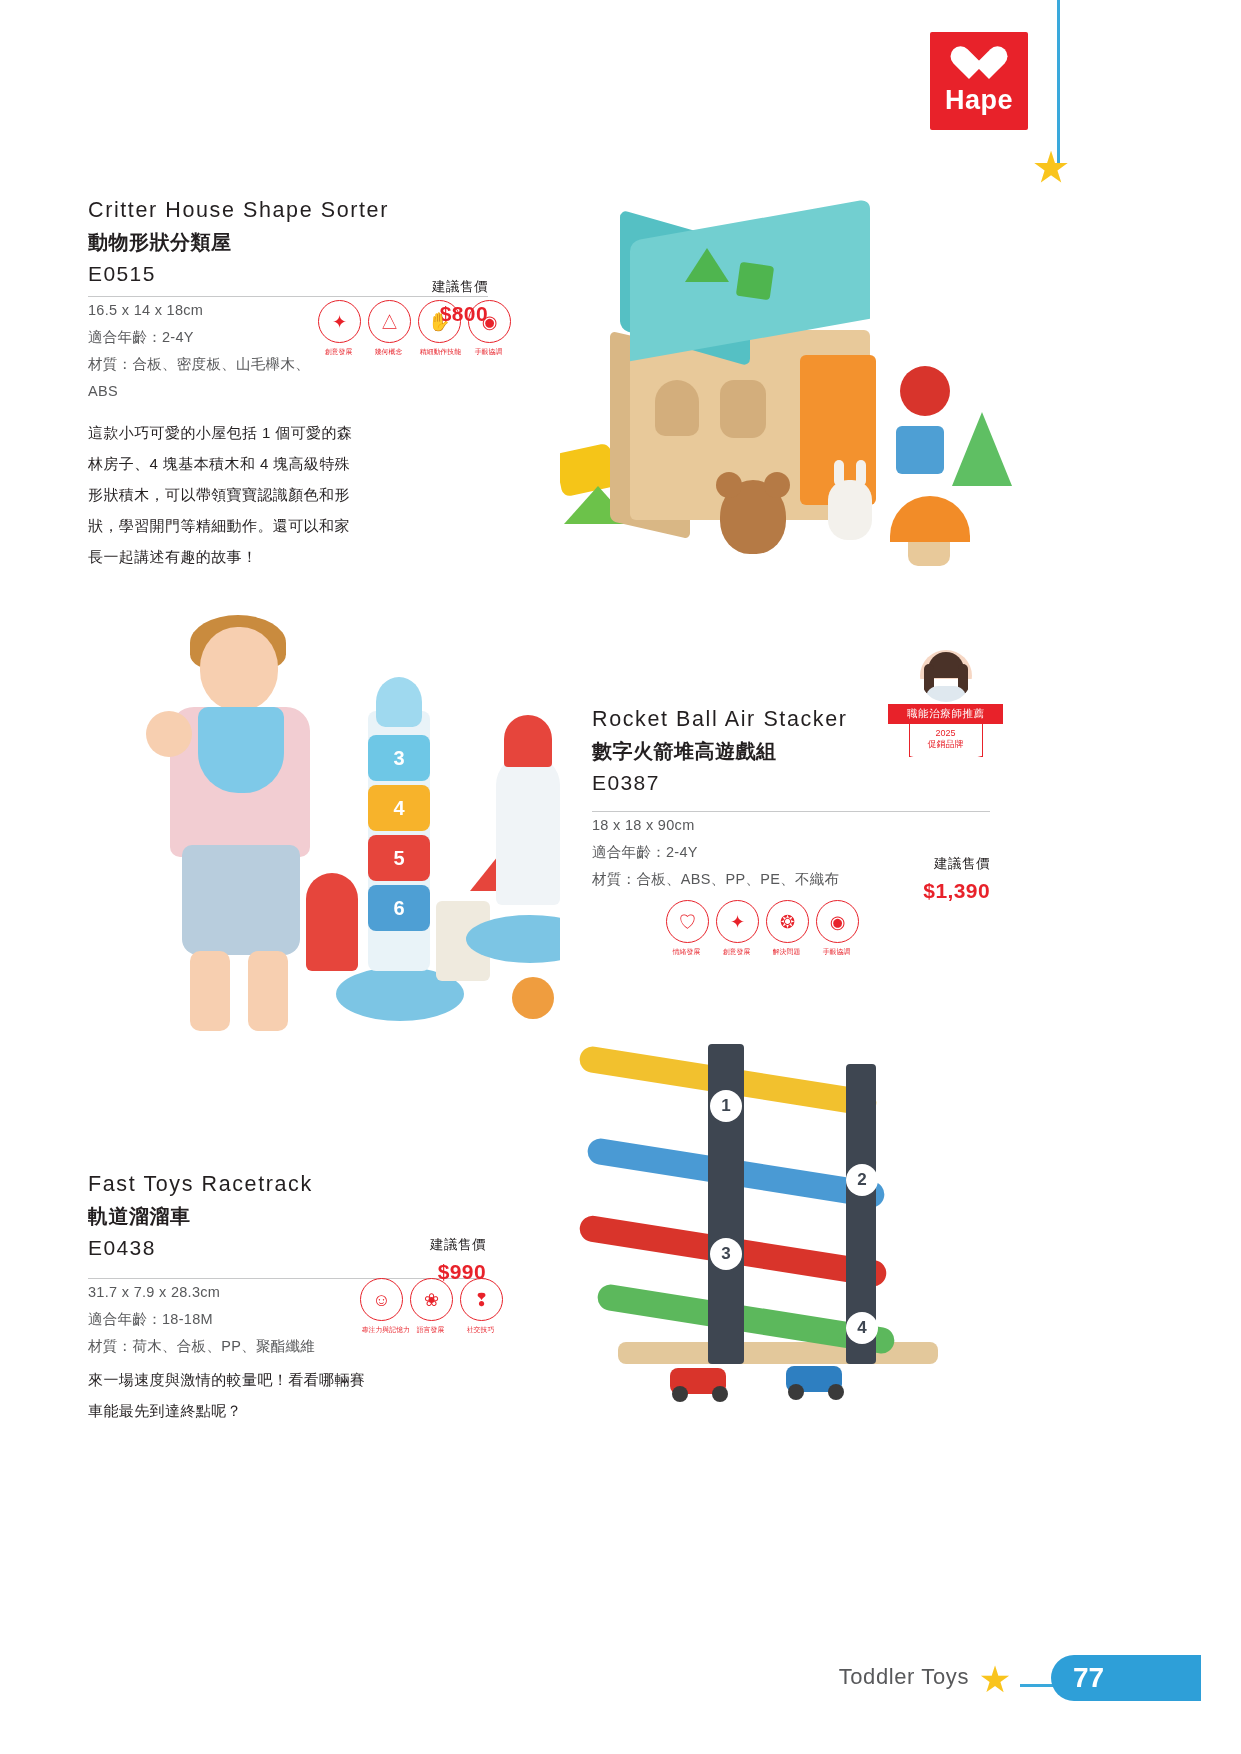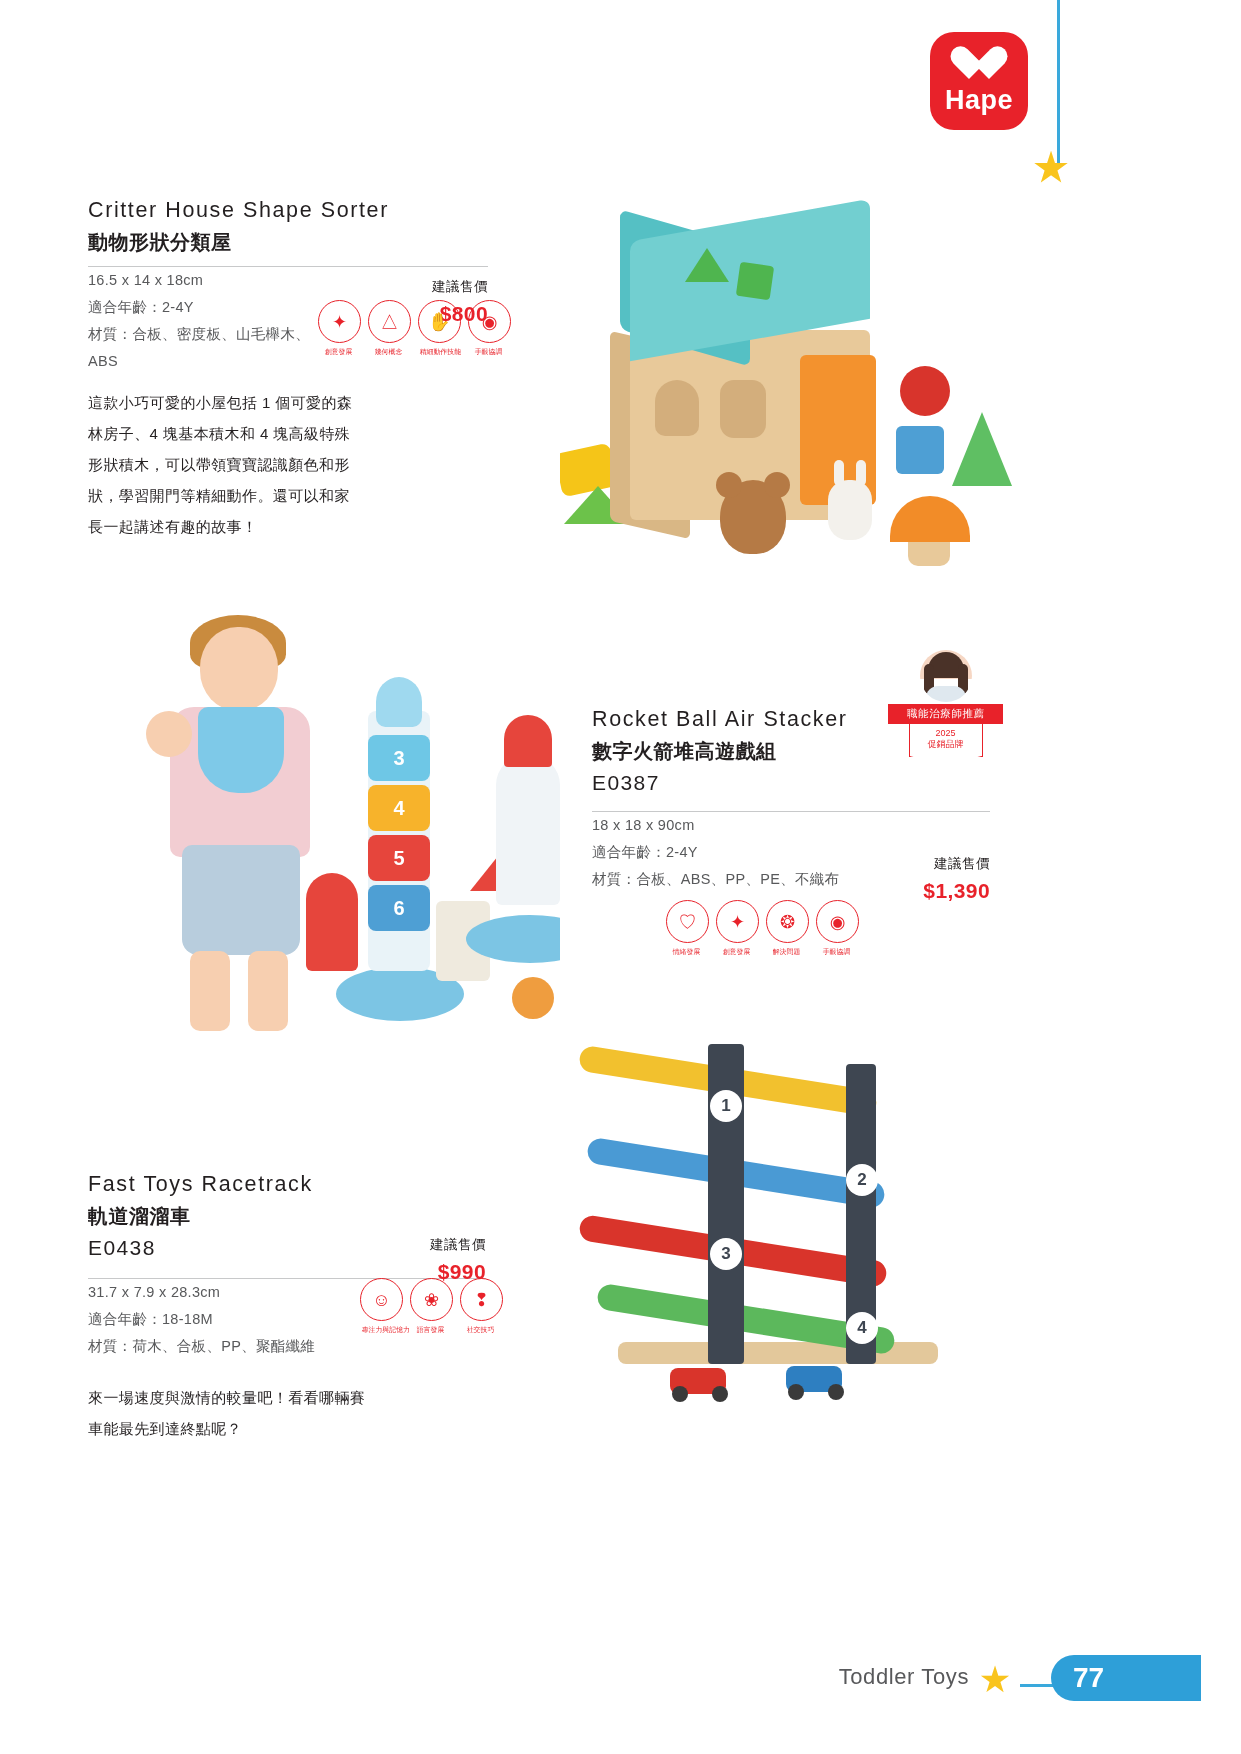--- a/index.html
+++ b/index.html
@@ -6,21 +6,21 @@
   body{
     width:1241px;height:1754px;position:relative;background:#ffffff;
     font-family:"Liberation Sans", sans-serif;color:#231f20;
     -webkit-font-smoothing:antialiased;
   }
   .page{position:relative;width:1241px;height:1754px;overflow:hidden;}
 
   
   .logo-line{position:absolute;left:1057px;top:0;width:3px;height:165px;background:#3aa9dc;}
   .logo-box{
-    position:absolute;left:930px;top:32px;width:98px;height:98px;border-radius:24px;
+    position:absolute;left:930px;top:32px;width:98px;height:98px;border-radius:2px;
     background:#e8222a;display:flex;align-items:center;justify-content:center;flex-direction:column;
   }
   .logo-heart{
     position:relative;width:40px;height:36px;margin-bottom:2px;
   }
   .logo-heart:before,.logo-heart:after{
     content:"";position:absolute;top:0;width:20px;height:32px;background:#fff;border-radius:20px 20px 0 0;
   }
   .logo-heart:before{left:10px;transform:rotate(-45deg);transform-origin:0 100%;}
   .logo-heart:after{left:10px;transform:rotate(45deg);transform-origin:100% 100%;}
@@ -156,20 +156,21 @@
   <div class="logo-line"></div>
   <div class="logo-box">
     <div class="logo-heart"></div>
     <div class="logo-text">Hape</div>
   </div>
   <div class="star-top">★</div>
 
   <div class="prod" style="left:88px;top:198px;width:400px;">
     <div class="en-name">Critter House Shape Sorter</div>
     <div class="zh-name">動物形狀分類屋</div>
+    <div class="code">E0515</div>
     <div class="price-wrap" style="top:40px;right:0;">
       <div class="price-label">建議售價</div>
       <div class="price-val">$800</div>
     </div>
     <div class="hr"></div>
     <div class="spec" style="width:230px;">
       <div>16.5 x 14 x 18cm</div>
       <div>適合年齡：2-4Y</div>
       <div>材質：合板、密度板、山毛櫸木、ABS</div>
     </div>
@@ -319,21 +320,21 @@
     <div class="price-wrap" style="top:24px;right:0;">
       <div class="price-label">建議售價</div>
       <div class="price-val">$990</div>
     </div>
     <div class="hr" style="margin-top:18px;"></div>
     <div class="spec" style="width:260px;">
       <div>31.7 x 7.9 x 28.3cm</div>
       <div>適合年齡：18-18M</div>
       <div>材質：荷木、合板、PP、聚酯纖維</div>
     </div>
-    <div class="desc" style="width:280px;margin-top:22px;">來一場速度與激情的較量吧！看看哪輛賽車能最先到達終點呢？</div>
+    <div class="desc" style="width:280px;margin-top:4px;">來一場速度與激情的較量吧！看看哪輛賽車能最先到達終點呢？</div>
   </div>
 
   <div class="icons" style="left:360px;top:1278px;">
     <div class="icon-item">
       <div class="icon-circle">☺</div>
       <div class="icon-cap">專注力與記憶力</div>
     </div>
     <div class="icon-item">
       <div class="icon-circle">❀</div>
       <div class="icon-cap">語言發展</div>

